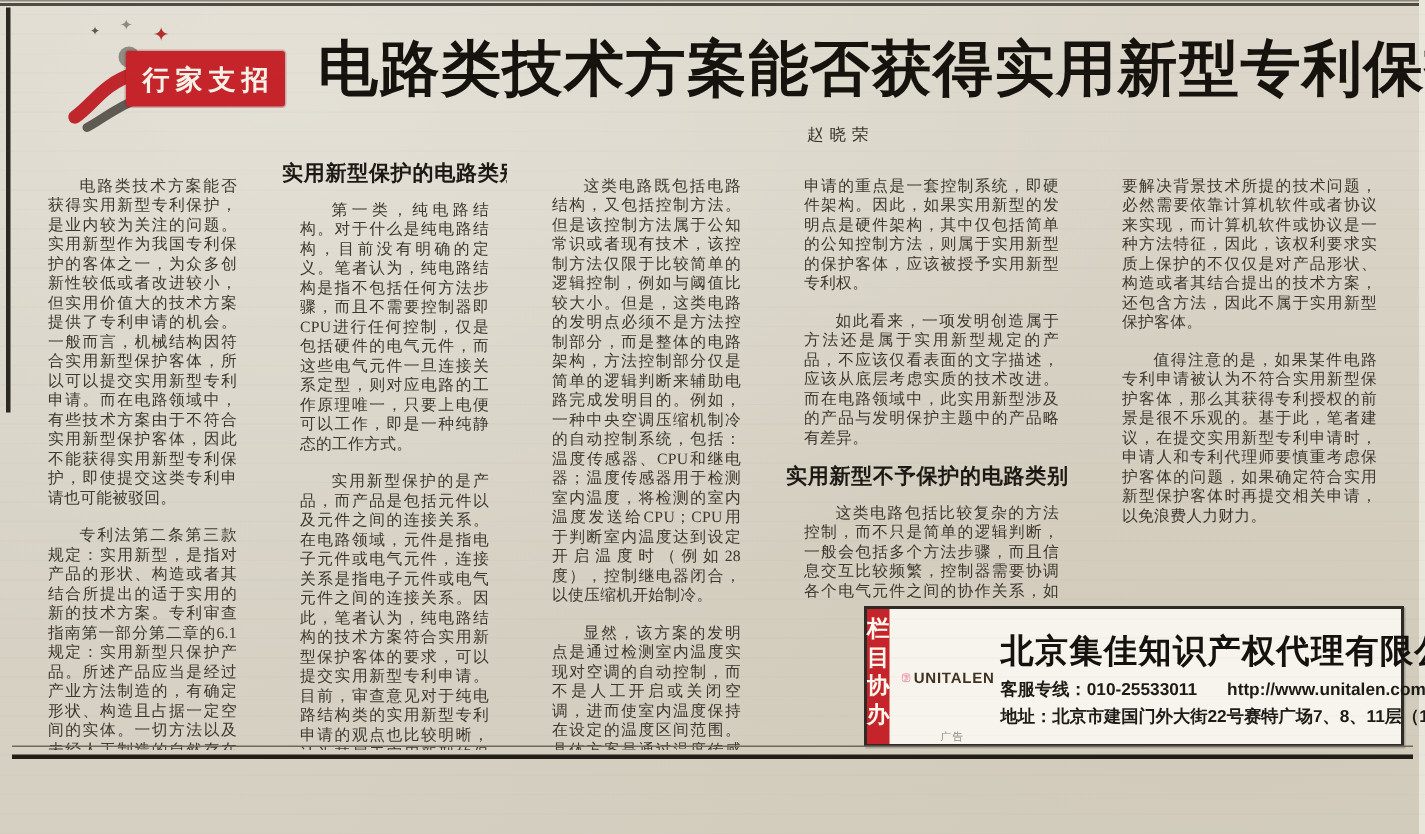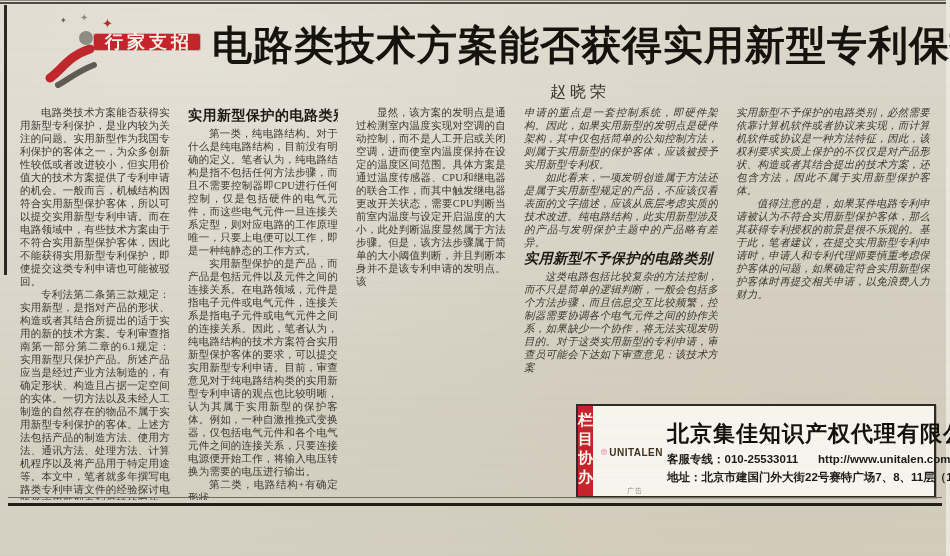--- a/index.html
+++ b/index.html
@@ -20,38 +20,38 @@
   .scan-right-edge{position:absolute;top:0;right:0;width:4px;height:100%;background:#e9e6db;}
 
   
   .masthead{position:absolute;top:8px;left:40px;width:175px;height:95px;}
   .stars{position:absolute;top:2px;left:18px;width:90px;height:26px;}
   .star{position:absolute;font-family:"DejaVu Sans", sans-serif;}
   .star.s1{top:6px;left:2px;font-size:8px;color:#5d5a52;}
   .star.s2{top:2px;left:22px;font-size:10px;color:#8d8a81;}
   .star.s3{top:6px;left:44px;font-size:13px;color:#b02f2c;}
   .figure-ico{position:absolute;top:20px;left:2px;}
-  .badge{position:absolute;top:26px;left:54px;width:106px;height:16px;background:#c5242b;
+  .badge{position:absolute;top:26px;left:44px;width:106px;height:37px;background:#c5242b;
          border-radius:2px;display:flex;align-items:center;justify-content:center;
          box-shadow:0 0 0 1px rgba(120,20,20,.25);}
   .badge span{color:#f6f1e6;font-size:18px;font-weight:bold;letter-spacing:4px;
          font-family:"Liberation Serif", serif;transform:translateX(2px);}
 
   .headline{position:absolute;top:18px;left:212px;width:732px;text-align:center;
             font-size:40px;font-weight:900;color:#16130f;letter-spacing:1px;
             font-family:"Liberation Serif", serif;white-space:nowrap;}
-  .byline{position:absolute;top:82px;left:550px;font-size:16px;color:#3c372f;letter-spacing:4px;text-align:right;}
+  .byline{position:absolute;top:82px;left:538px;font-size:11px;color:#3c372f;letter-spacing:4px;text-align:right;}
 
   
   .cols{position:absolute;top:106px;left:20px;width:910px;display:flex;gap:18px;}
   .col{overflow:hidden;color:#3d3830;font-size:10.5px;line-height:13px;text-align:justify;
        letter-spacing:.2px;}
   .col.narrow{width:150px;height:394px;}
-  .col.wide{width:194px;height:294px;font-style:italic;}
-  .col p{margin:0;text-indent:2em;}
+  .col.wide{width:194px;height:294px;}
+  .col p{margin:12px;text-indent:2em;}
   .col p.cont{text-indent:0;}
   .col-heading{font-family:"Liberation Sans", sans-serif;font-weight:900;color:#1c1914;
        font-size:14px;letter-spacing:.5px;margin:3px 0 5px 0;white-space:nowrap;}
 
   
   .rule-thin{position:absolute;top:497px;left:8px;width:934px;height:0;border-top:1px solid #6f695c;}
   .rule-thick{position:absolute;top:503px;left:8px;width:934px;height:3px;background:#211e18;}
 
   
   .ad{position:absolute;top:404px;left:576px;width:356px;height:90px;background:#f6f4ec;
@@ -105,30 +105,31 @@
       <p>电路类技术方案能否获得实用新型专利保护，是业内较为关注的问题。实用新型作为我国专利保护的客体之一，为众多创新性较低或者改进较小，但实用价值大的技术方案提供了专利申请的机会。一般而言，机械结构因符合实用新型保护客体，所以可以提交实用新型专利申请。而在电路领域中，有些技术方案由于不符合实用新型保护客体，因此不能获得实用新型专利保护，即使提交这类专利申请也可能被驳回。</p>
       <p>专利法第二条第三款规定：实用新型，是指对产品的形状、构造或者其结合所提出的适于实用的新的技术方案。专利审查指南第一部分第二章的6.1规定：实用新型只保护产品。所述产品应当是经过产业方法制造的，有确定形状、构造且占据一定空间的实体。一切方法以及未经人工制造的自然存在的物品不属于实用新型专利保护的客体。上述方法包括产品的制造方法、使用方法、通讯方法、处理方法、计算机程序以及将产品用于特定用途等。本文中，笔者就多年撰写电路类专利申请文件的经验探讨电路类实用新型专利保护的客体。</p>
     </div>
     <div class="col narrow">
       <div class="col-heading">实用新型保护的电路类别</div>
       <p>第一类，纯电路结构。对于什么是纯电路结构，目前没有明确的定义。笔者认为，纯电路结构是指不包括任何方法步骤，而且不需要控制器即CPU进行任何控制，仅是包括硬件的电气元件，而这些电气元件一旦连接关系定型，则对应电路的工作原理唯一，只要上电便可以工作，即是一种纯静态的工作方式。</p>
       <p>实用新型保护的是产品，而产品是包括元件以及元件之间的连接关系。在电路领域，元件是指电子元件或电气元件，连接关系是指电子元件或电气元件之间的连接关系。因此，笔者认为，纯电路结构的技术方案符合实用新型保护客体的要求，可以提交实用新型专利申请。目前，审查意见对于纯电路结构类的实用新型专利申请的观点也比较明晰，认为其属于实用新型的保护客体。例如，一种自激推挽式变换器，仅包括电气元件和各个电气元件之间的连接关系，只要连接电源便开始工作，将输入电压转换为需要的电压进行输出。</p>
       <p>第二类，电路结构+有确定形状。</p>
     </div>
     <div class="col narrow">
+      <p>这类电路既包括电路结构，又包括控制方法。但是该控制方法属于公知常识或者现有技术，该控制方法仅限于比较简单的逻辑控制，例如与阈值比较大小。但是，这类电路的发明点必须不是方法控制部分，而是整体的电路架构，方法控制部分仅是简单的逻辑判断来辅助电路完成发明目的。例如，一种中央空调压缩机制冷的自动控制系统，包括：温度传感器、CPU和继电器；温度传感器用于检测室内温度，将检测的室内温度发送给CPU；CPU用于判断室内温度达到设定开启温度时（例如28度），控制继电器闭合，以使压缩机开始制冷。</p>
       <p>显然，该方案的发明点是通过检测室内温度实现对空调的自动控制，而不是人工开启或关闭空调，进而使室内温度保持在设定的温度区间范围。具体方案是通过温度传感器、CPU和继电器的联合工作，而其中触发继电器更改开关状态，需要CPU判断当前室内温度与设定开启温度的大小，此处判断温度显然属于方法步骤。但是，该方法步骤属于简单的大小阈值判断，并且判断本身并不是该专利申请的发明点。该</p>
     </div>
     <div class="col wide">
       <p class="cont">申请的重点是一套控制系统，即硬件架构。因此，如果实用新型的发明点是硬件架构，其中仅包括简单的公知控制方法，则属于实用新型的保护客体，应该被授予实用新型专利权。</p>
-      <p>如此看来，一项发明创造属于方法还是属于实用新型规定的产品，不应该仅看表面的文字描述，应该从底层考虑实质的技术改进。纯电路结构，此实用新型涉及的产品与发明保护主题中的产品略有差异。</p>
+      <p>如此看来，一项发明创造属于方法还是属于实用新型规定的产品，不应该仅看表面的文字描述，应该从底层考虑实质的技术改进。而在电路领域中，此实用新型涉及的产品与发明保护主题中的产品略有差异。</p>
       <div class="col-heading">实用新型不予保护的电路类别</div>
       <p>这类电路包括比较复杂的方法控制，而不只是简单的逻辑判断，一般会包括多个方法步骤，而且信息交互比较频繁，控制器需要协调各个电气元件之间的协作关系，如果缺少一个协作，将无法实现发明目的。对于这类实用新型的专利申请，审查员可能会下达如下审查意见：该技术方案</p>
     </div>
     <div class="col wide">
-      <p class="cont">实用新型不予保护的电路类别，必然需要依靠计算机软件或者协议来实现，而计算机软件或协议是一种方法特征，因此，该权利要求实质上保护的不仅仅是对产品形状、构造或者其结合提出的技术方案，还包含方法，因此不属于实用新型保护客体。</p>
+      <p class="cont">要解决背景技术所提的技术问题，必然需要依靠计算机软件或者协议来实现，而计算机软件或协议是一种方法特征，因此，该权利要求实质上保护的不仅仅是对产品形状、构造或者其结合提出的技术方案，还包含方法，因此不属于实用新型保护客体。</p>
       <p>值得注意的是，如果某件电路专利申请被认为不符合实用新型保护客体，那么其获得专利授权的前景是很不乐观的。基于此，笔者建议，在提交实用新型专利申请时，申请人和专利代理师要慎重考虑保护客体的问题，如果确定符合实用新型保护客体时再提交相关申请，以免浪费人力财力。</p>
     </div>
   </div>
 
   <div class="ad">
     <div class="ad-strip">
       <span>栏</span>
       <span>目</span>
       <span>协</span>
       <span>办</span>

